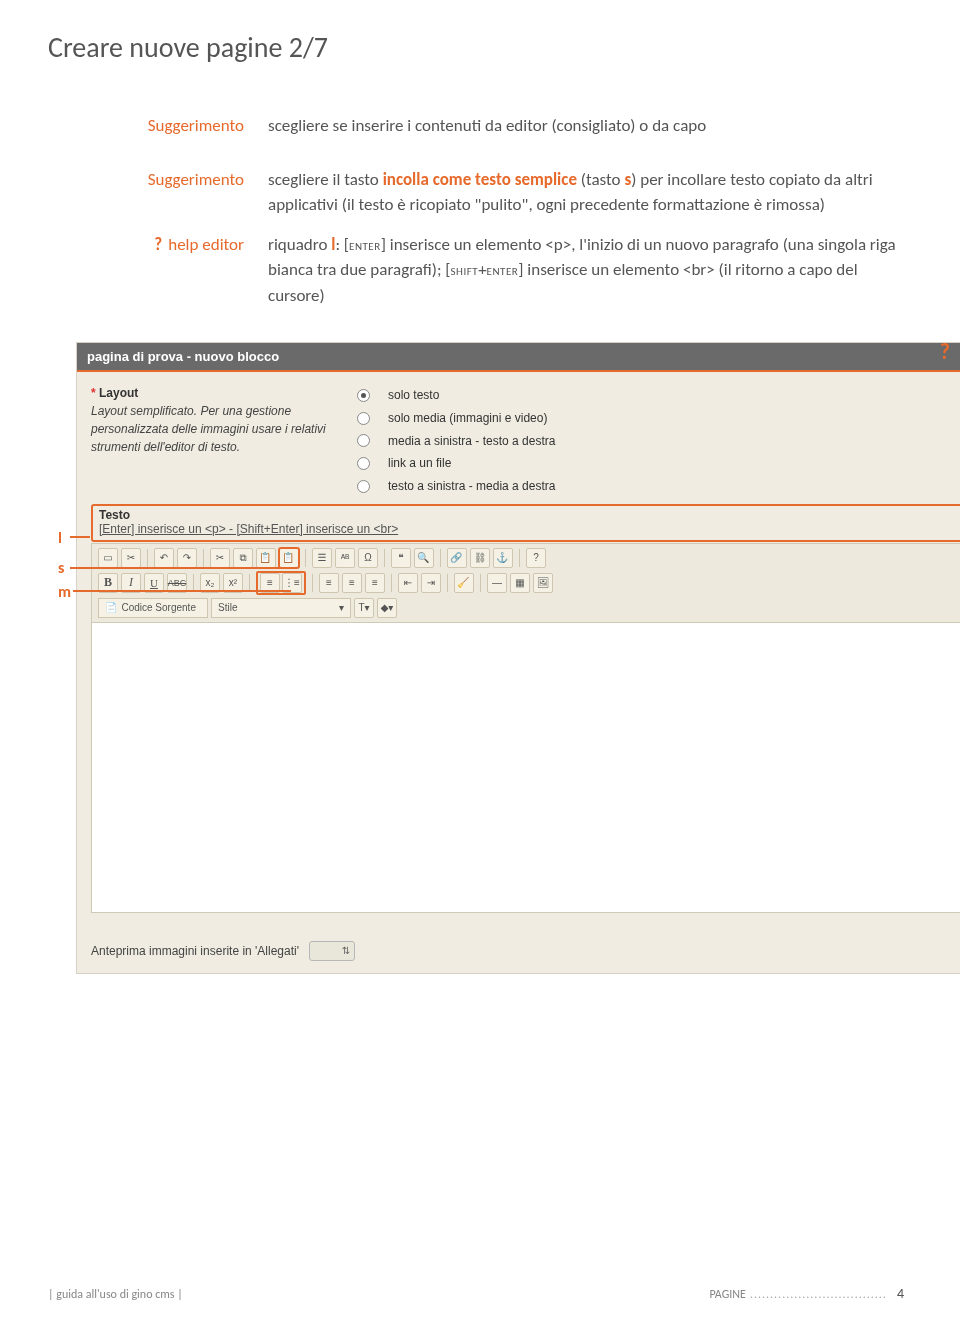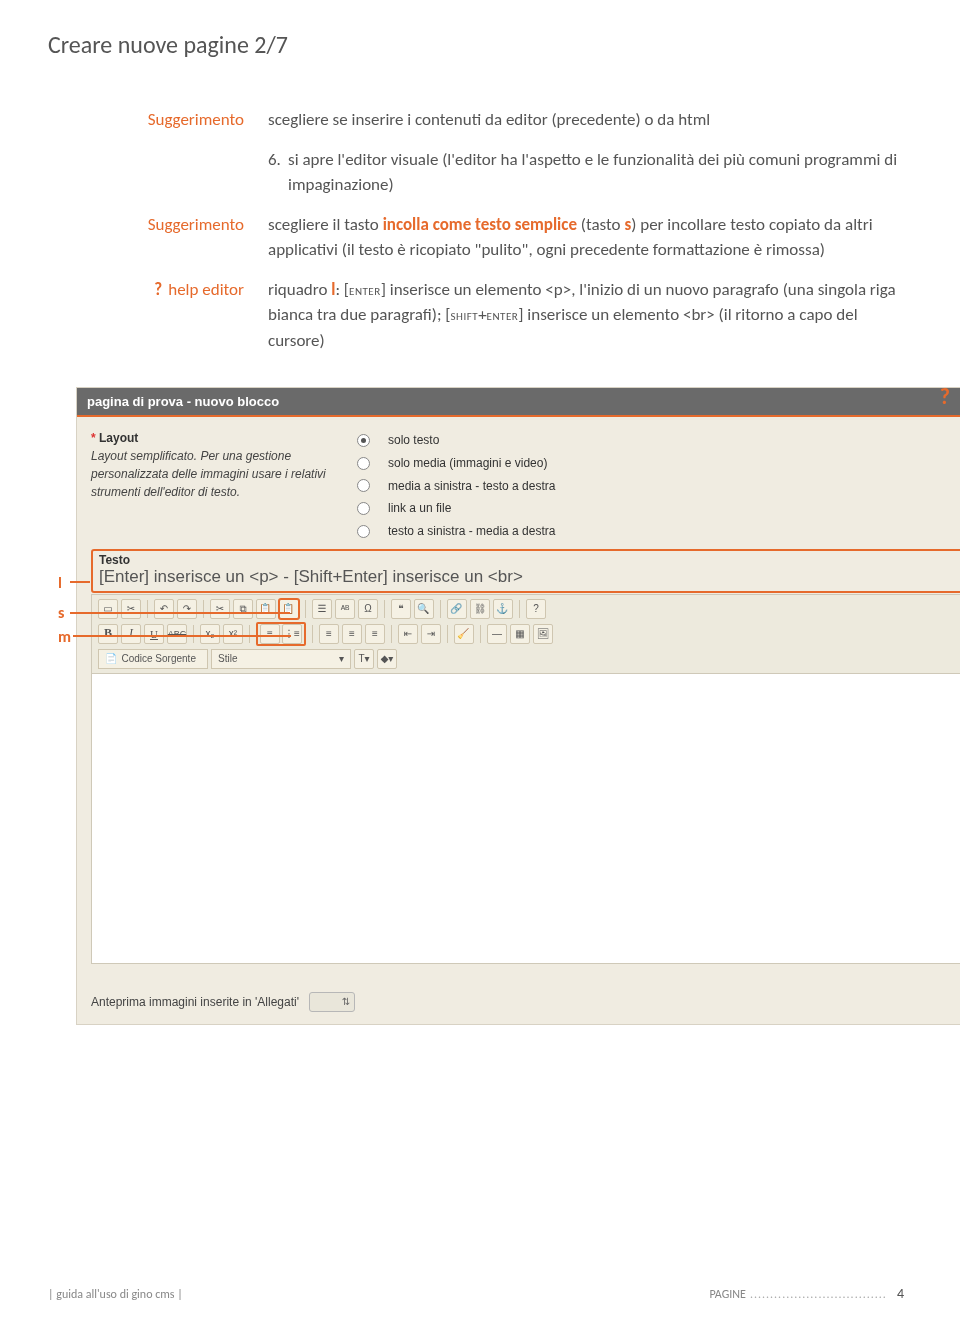--- a/index.html
+++ b/index.html
@@ -9,21 +9,21 @@
     background: #ffffff;
     font-family: "Gill Sans", "Gill Sans MT", Calibri, sans-serif;
     color: #555;
     position: relative;
     font-size: 15px;
   }
   .page {
     padding: 30px 48px 20px 48px;
   }
   .title {
-    font-size: 24px;
+    font-size: 28px;
     color: #555;
     font-weight: 400;
     margin-bottom: 48px;
   }
   .row {
     display: flex;
     margin-bottom: 14px;
   }
   .label-col {
     width: 220px;
@@ -138,21 +138,21 @@
   .testo-block {
     padding: 0 14px 6px 14px;
   }
   .testo-label {
     border: 2px solid #e66a2c;
     border-radius: 3px;
     padding: 2px 6px 4px 6px;
     margin-bottom: 1px;
   }
   .testo-label .tt { font-weight: bold; color: #333; }
-  .testo-label .hint { color: #555; font-size: 17px; }
+  .testo-label .hint { color: #555; font-size: 12px; text-decoration: underline; }
 
   .toolbar {
     background: #edeadd;
     border: 1px solid #cfc9b8;
     padding: 4px 6px;
     display: flex;
     flex-direction: column;
     gap: 3px;
   }
   .tb-row { display: flex; align-items: center; gap: 3px; flex-wrap: wrap; }
@@ -236,28 +236,25 @@
   .pnum { color: #555; font-size: 14px; margin-left: 6px; }
 </style>
 </head>
 <body>
 
 <div class="page">
   <h1 class="title">Creare nuove pagine 2/7</h1>
 
   <div class="row">
     <div class="label-col">Suggerimento</div>
-    <div class="content-col">scegliere se inserire i contenuti da editor (precedente) o da html</div>
+    <div class="content-col">scegliere se inserire i contenuti da editor (consigliato) o da capo</div>
   </div>
 
   <div class="row">
     <div class="label-col"></div>
-    <div class="content-col">
-      <span class="num">6.</span><span class="body">si apre l'editor visuale (l'editor ha l'aspetto e le funzionalità dei più comuni programmi di impaginazione)</span>
-    </div>
   </div>
 
   <div class="row">
     <div class="label-col">Suggerimento</div>
     <div class="content-col">
       <span>scegliere il tasto</span>
       <span class="orange-b">incolla come testo semplice</span>
       <span>(tasto</span>
       <span class="orange-b">s</span><span>) per incollare testo copiato da altri applicativi (il testo è ricopiato "pulito", ogni precedente formattazione è rimossa)</span>
     </div>

